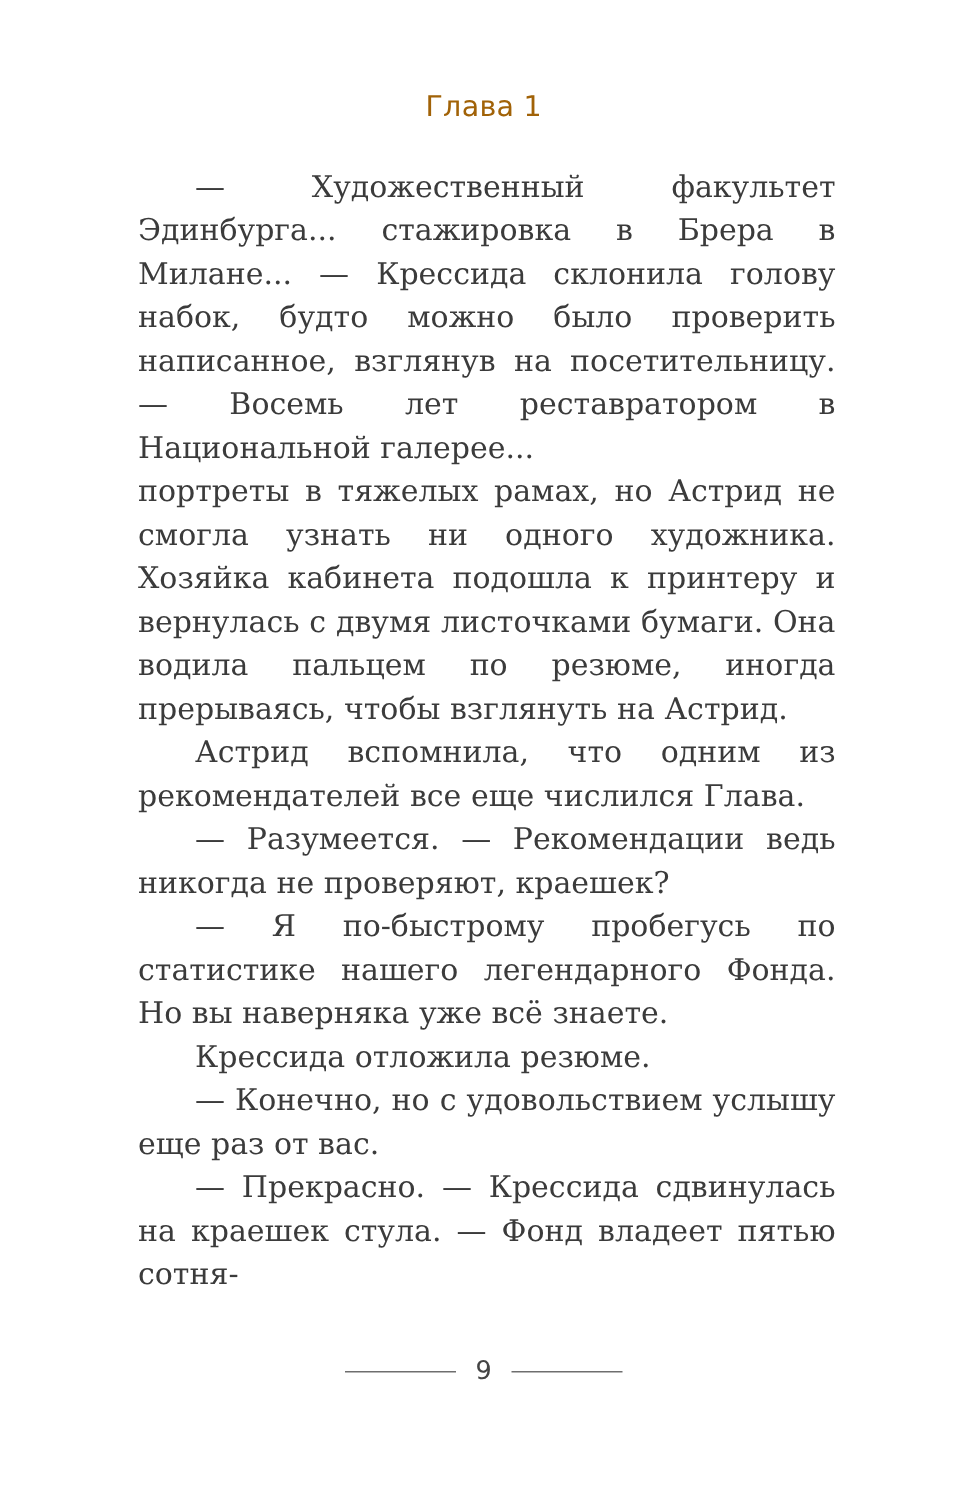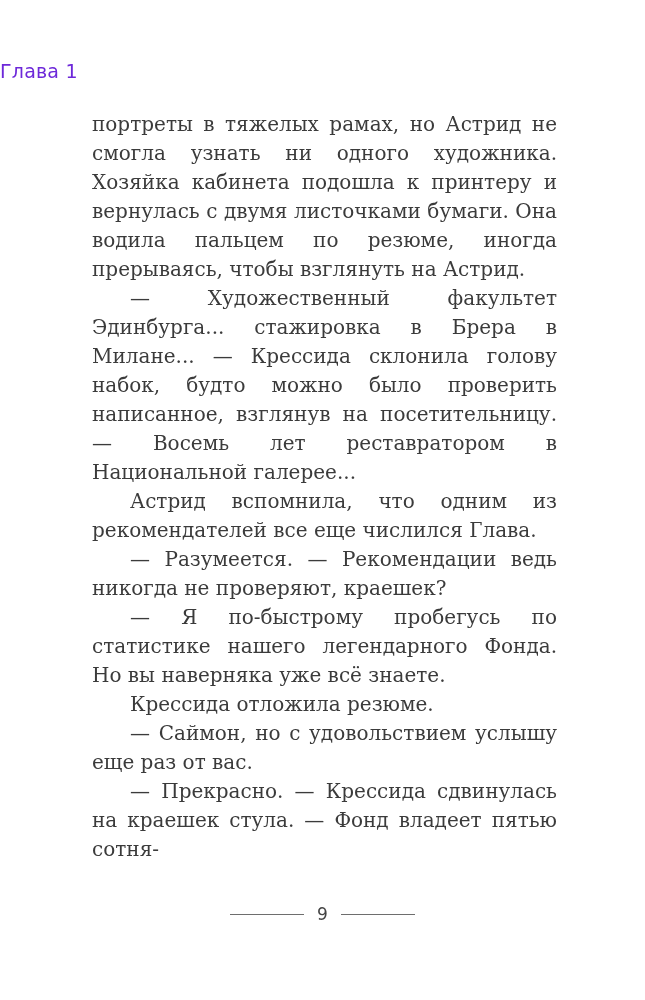--- a/index.html
+++ b/index.html
@@ -13,25 +13,26 @@
     height: 1000px;
     background: #ffffff;
     overflow: hidden;
     font-family: "DejaVu Serif", "Liberation Serif", serif;
   }
   .chapter-header {
     position: absolute;
     top: 60px;
     left: 0;
     right: 0;
+    text-align: center;
     font-family: "DejaVu Sans", "Liberation Sans", sans-serif;
     font-size: 19px;
     font-weight: 400;
     letter-spacing: 0.2px;
-    color: #6d28d9;
+    color: #a16207;
   }
   .text-body {
     position: absolute;
     top: 110px;
     left: 92px;
     width: 465px;
     font-size: 20px;
     line-height: 29px;
     color: #3b3b3b;
     text-align: justify;
@@ -68,27 +69,27 @@
   }
 </style>
 </head>
 <body>
 
 <div class="book-page">
 
   <div class="chapter-header">Глава 1</div>
 
   <div class="text-body" id="paragraphs-container">
+      <p class="para">— Художественный факультет Эдинбурга... стажировка в Брера в Милане... — Крессида склонила голову набок, будто можно было проверить написанное, взглянув на посетительницу. — Восемь лет реставратором в Национальной галерее...</p>
       <p class="para no-indent">портреты в тяжелых рамах, но Астрид не смогла узнать ни одного художника. Хозяйка кабинета подошла к принтеру и вернулась с двумя листочками бумаги. Она водила пальцем по резюме, иногда прерываясь, чтобы взглянуть на Астрид.</p>
-      <p class="para">— Художественный факультет Эдинбурга... стажировка в Брера в Милане... — Крессида склонила голову набок, будто можно было проверить написанное, взглянув на посетительницу. — Восемь лет реставратором в Национальной галерее...</p>
       <p class="para">Астрид вспомнила, что одним из рекомендателей все еще числился Глава.</p>
       <p class="para">— Разумеется. — Рекомендации ведь никогда не проверяют, краешек?</p>
       <p class="para">— Я по-быстрому пробегусь по статистике нашего легендарного Фонда. Но вы наверняка уже всё знаете.</p>
       <p class="para">Крессида отложила резюме.</p>
-      <p class="para">— Саймон, но с удовольствием услышу еще раз от вас.</p>
+      <p class="para">— Конечно, но с удовольствием услышу еще раз от вас.</p>
       <p class="para">— Прекрасно. — Крессида сдвинулась на краешек стула. — Фонд владеет пятью сотня-</p>
     </div>
 
   <div class="page-footer">
     <span class="footer-rule"></span>
     <span class="page-number">9</span>
     <span class="footer-rule"></span>
   </div>
 
 </div>

